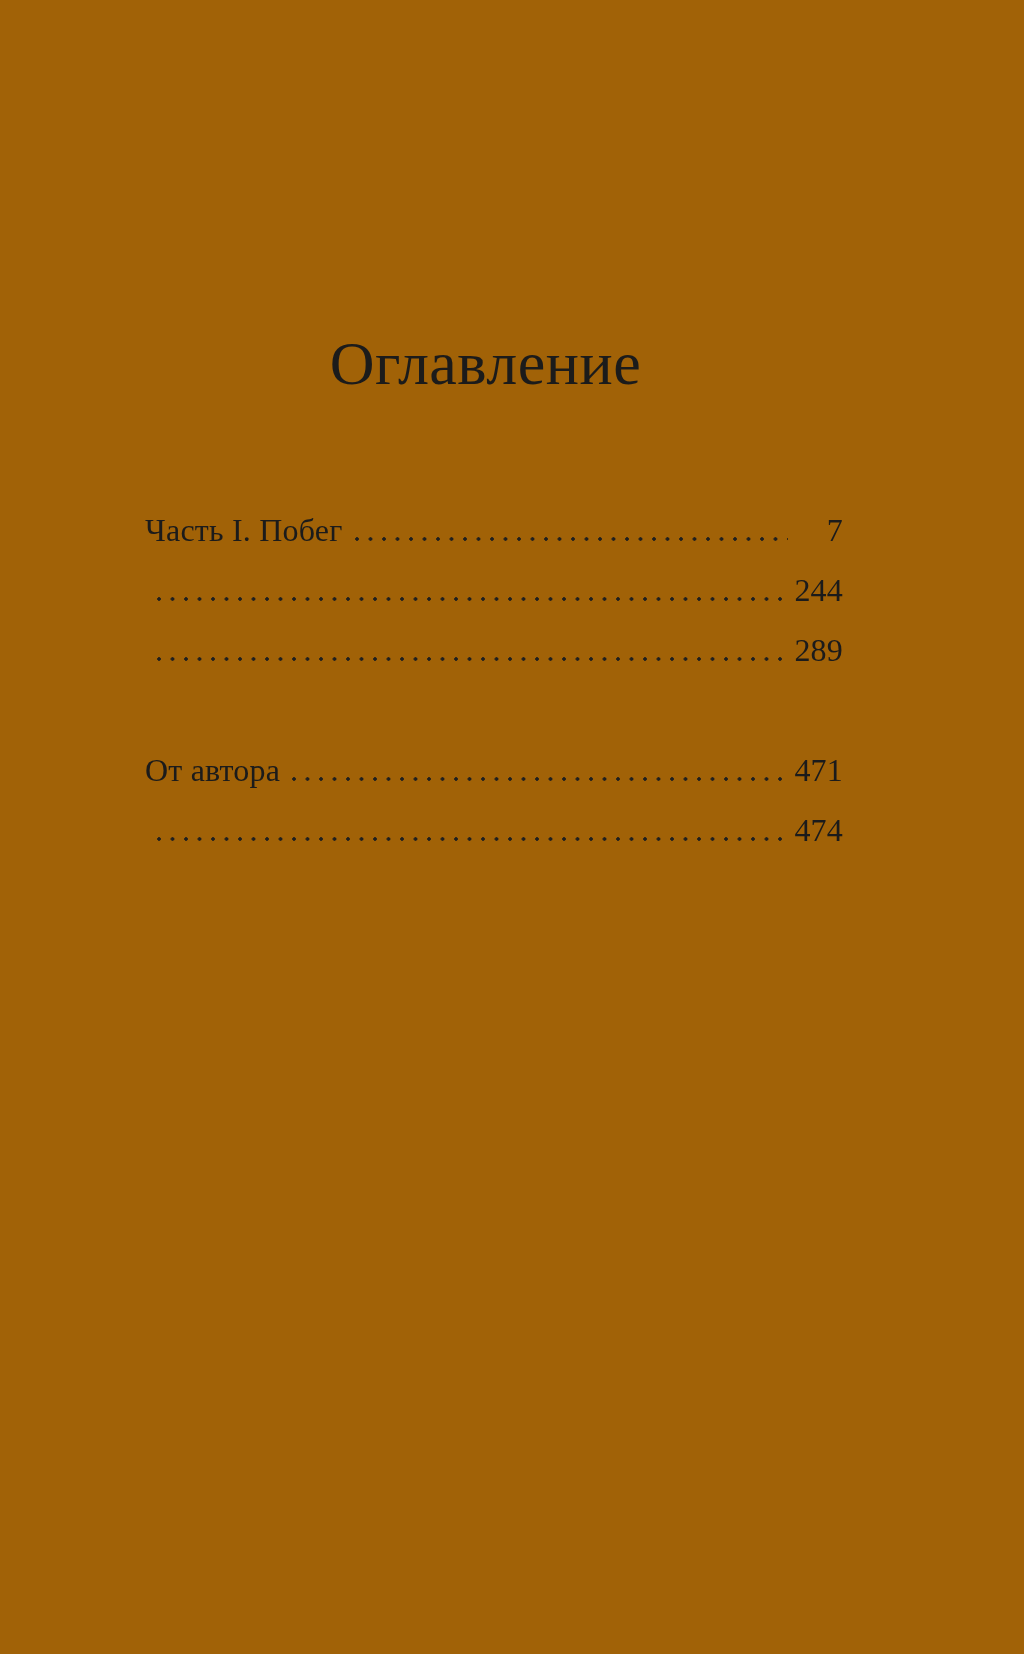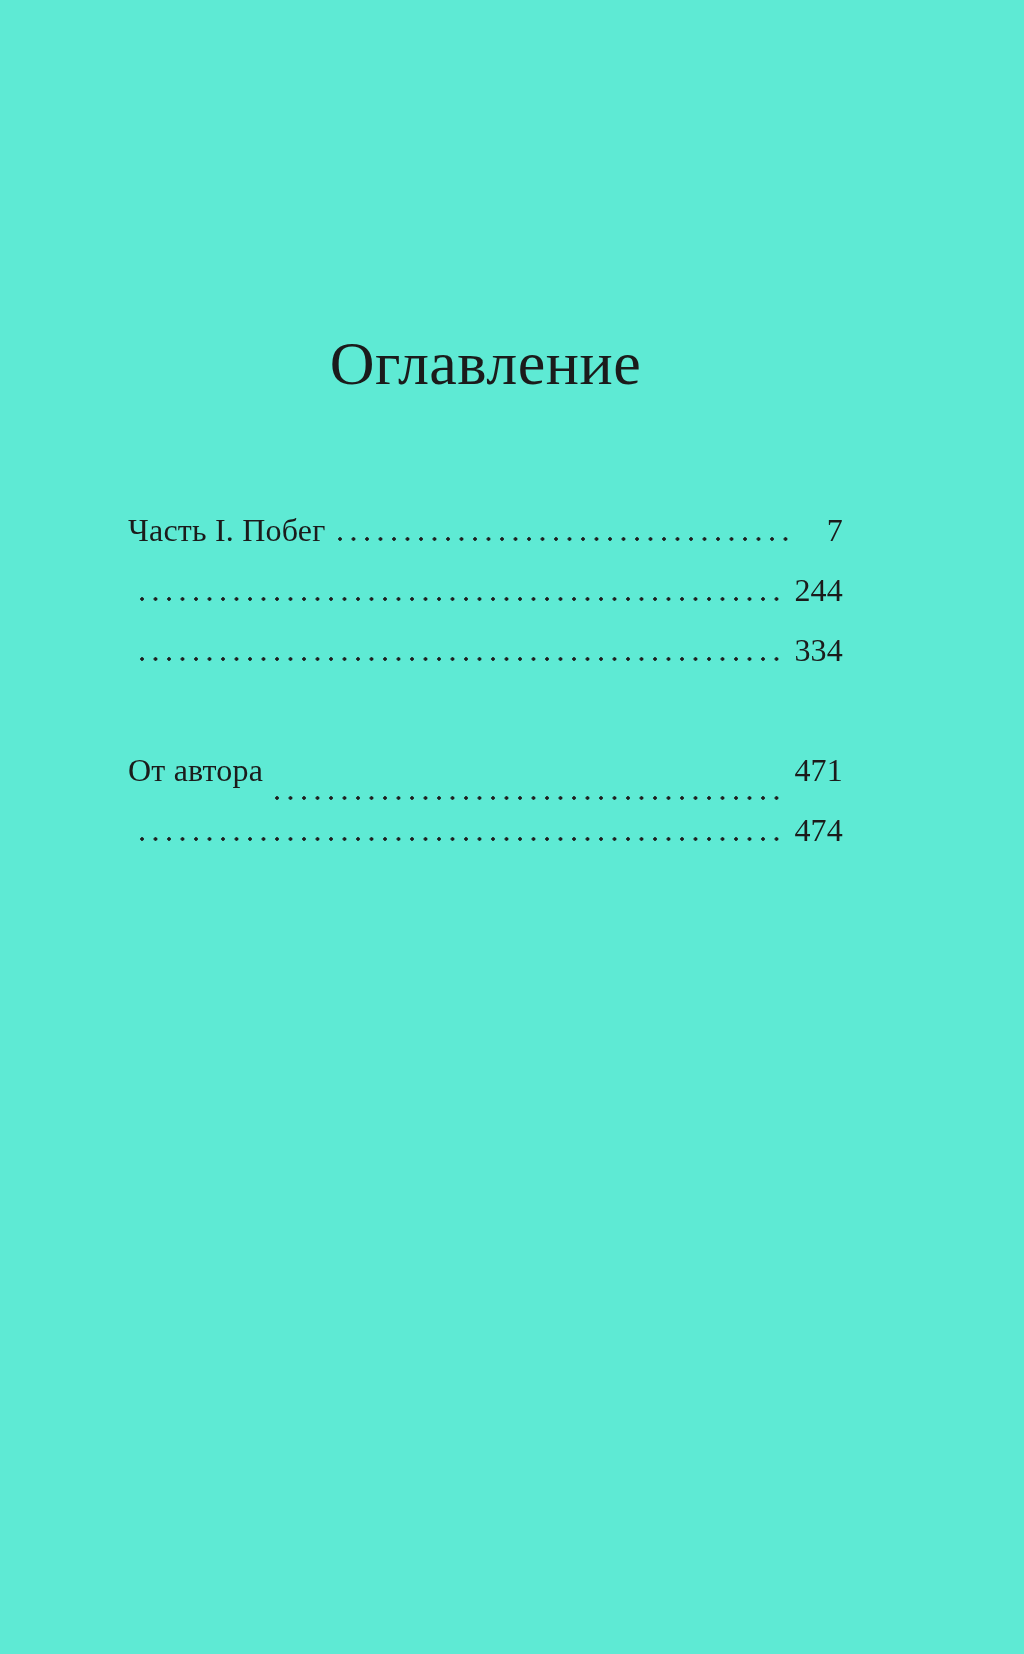--- a/index.html
+++ b/index.html
@@ -4,52 +4,52 @@
 <style>
   html, body {
     margin: 0;
     padding: 0;
     background: #ffffff;
   }
   .page {
     position: relative;
     width: 1024px;
     height: 1654px;
-    background: #5eead4;
+    background: #a16207;
     color: #1b1b1b;
     font-family: "Liberation Serif", "DejaVu Serif", serif;
     overflow: hidden;
   }
   .content {
     padding-left: 128px;
     padding-right: 181px; 
   }
   .book-title {
     margin: 0;
     padding-top: 332px;
     text-align: center;
     font-size: 62px;
     line-height: 1;
     font-weight: 400;
     letter-spacing: 0.5px;
   }
   .toc {
     margin-top: 106px;
+    margin-left: 17px;
   }
   .toc-row {
     display: flex;
     align-items: baseline;
     height: 60px;
     line-height: 60px;
     font-size: 32px;
     letter-spacing: 0.2px;
   }
   .toc-row.gap-before {
     margin-top: 60px;
-    align-items: flex-end;
   }
   .toc-label {
     white-space: nowrap;
   }
   .dot-leader {
     flex: 1 1 auto;
     height: 4px;
     margin: 0 9px 0 12px;
     background-image: radial-gradient(circle at 2px 2px, #1f1f1f 1.5px, transparent 2.1px);
     background-size: 13.5px 4px;
@@ -78,21 +78,21 @@
         <span class="toc-page">7</span>
       </div>
 
       <div class="toc-row">
         <span class="dot-leader"></span>
         <span class="toc-page">244</span>
       </div>
 
       <div class="toc-row">
         <span class="dot-leader"></span>
-        <span class="toc-page">334</span>
+        <span class="toc-page">289</span>
       </div>
 
       <div class="toc-row gap-before">
         <span class="toc-label">От автора</span>
         <span class="dot-leader"></span>
         <span class="toc-page">471</span>
       </div>
 
       <div class="toc-row">
         <span class="dot-leader"></span>

